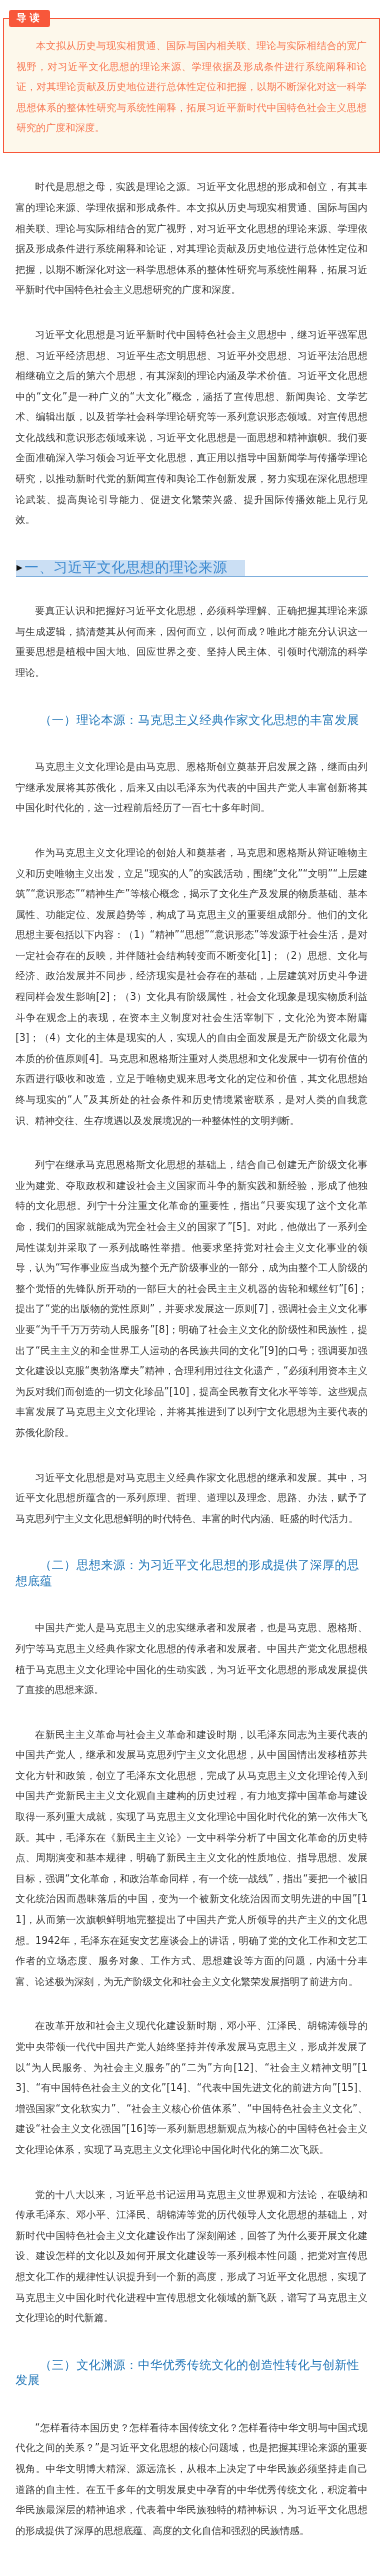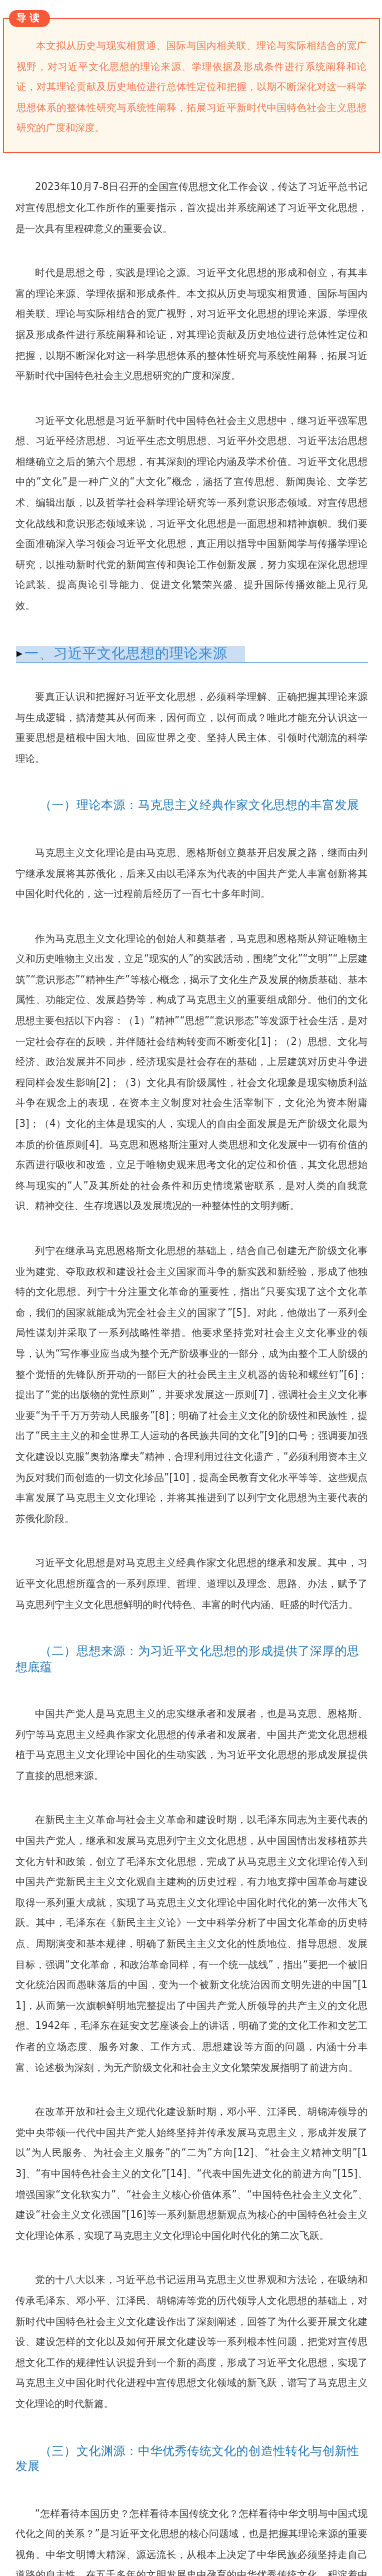--- a/index.html
+++ b/index.html
@@ -25,21 +25,21 @@
   .intro-badge {
     position: absolute;
     top: -8.8px;
     left: 5.2px;
     background: #f8573a;
     color: #ffffff;
     font-weight: bold;
     font-size: 9.8px;
     line-height: 1;
     padding: 3.6px 7.2px 4.1px 7.2px;
-    border-radius: 8px;
+    border-radius: 2px;
     letter-spacing: 3.6px;
   }
   .intro-text {
     color: #f8744f;
     font-size: 9.8px;
     line-height: 20.6px;
     text-indent: 2em;
     text-align: justify;
     margin: 0;
   }
@@ -95,21 +95,20 @@
 
 <div class="page">
 
   <div class="intro-wrap">
     <span class="intro-badge">导读</span>
     <p class="intro-text">本文拟从历史与现实相贯通、国际与国内相关联、理论与实际相结合的宽广视野，对习近平文化思想的理论来源、学理依据及形成条件进行系统阐释和论证，对其理论贡献及历史地位进行总体性定位和把握，以期不断深化对这一科学思想体系的整体性研究与系统性阐释，拓展习近平新时代中国特色社会主义思想研究的广度和深度。</p>
   </div>
 
   <div class="content">
 
-    <p class="body-p">2023年10月7-8日召开的全国宣传思想文化工作会议，传达了习近平总书记对宣传思想文化工作所作的重要指示，首次提出并系统阐述了习近平文化思想，是一次具有里程碑意义的重要会议。</p>
     <p class="body-p">时代是思想之母，实践是理论之源。习近平文化思想的形成和创立，有其丰富的理论来源、学理依据和形成条件。本文拟从历史与现实相贯通、国际与国内相关联、理论与实际相结合的宽广视野，对习近平文化思想的理论来源、学理依据及形成条件进行系统阐释和论证，对其理论贡献及历史地位进行总体性定位和把握，以期不断深化对这一科学思想体系的整体性研究与系统性阐释，拓展习近平新时代中国特色社会主义思想研究的广度和深度。</p>
     <p class="body-p">习近平文化思想是习近平新时代中国特色社会主义思想中，继习近平强军思想、习近平经济思想、习近平生态文明思想、习近平外交思想、习近平法治思想相继确立之后的第六个思想，有其深刻的理论内涵及学术价值。习近平文化思想中的“文化”是一种广义的“大文化”概念，涵括了宣传思想、新闻舆论、文学艺术、编辑出版，以及哲学社会科学理论研究等一系列意识形态领域。对宣传思想文化战线和意识形态领域来说，习近平文化思想是一面思想和精神旗帜。我们要全面准确深入学习领会习近平文化思想，真正用以指导中国新闻学与传播学理论研究，以推动新时代党的新闻宣传和舆论工作创新发展，努力实现在深化思想理论武装、提高舆论引导能力、促进文化繁荣兴盛、提升国际传播效能上见行见效。</p>
 
     <div class="section-header">
       <span class="section-bar">
         <span class="section-arrow">▶</span>
         <span class="section-title">一、习近平文化思想的理论来源</span>
       </span>
     </div>
     <p class="body-p">要真正认识和把握好习近平文化思想，必须科学理解、正确把握其理论来源与生成逻辑，搞清楚其从何而来，因何而立，以何而成？唯此才能充分认识这一重要思想是植根中国大地、回应世界之变、坚持人民主体、引领时代潮流的科学理论。</p>

